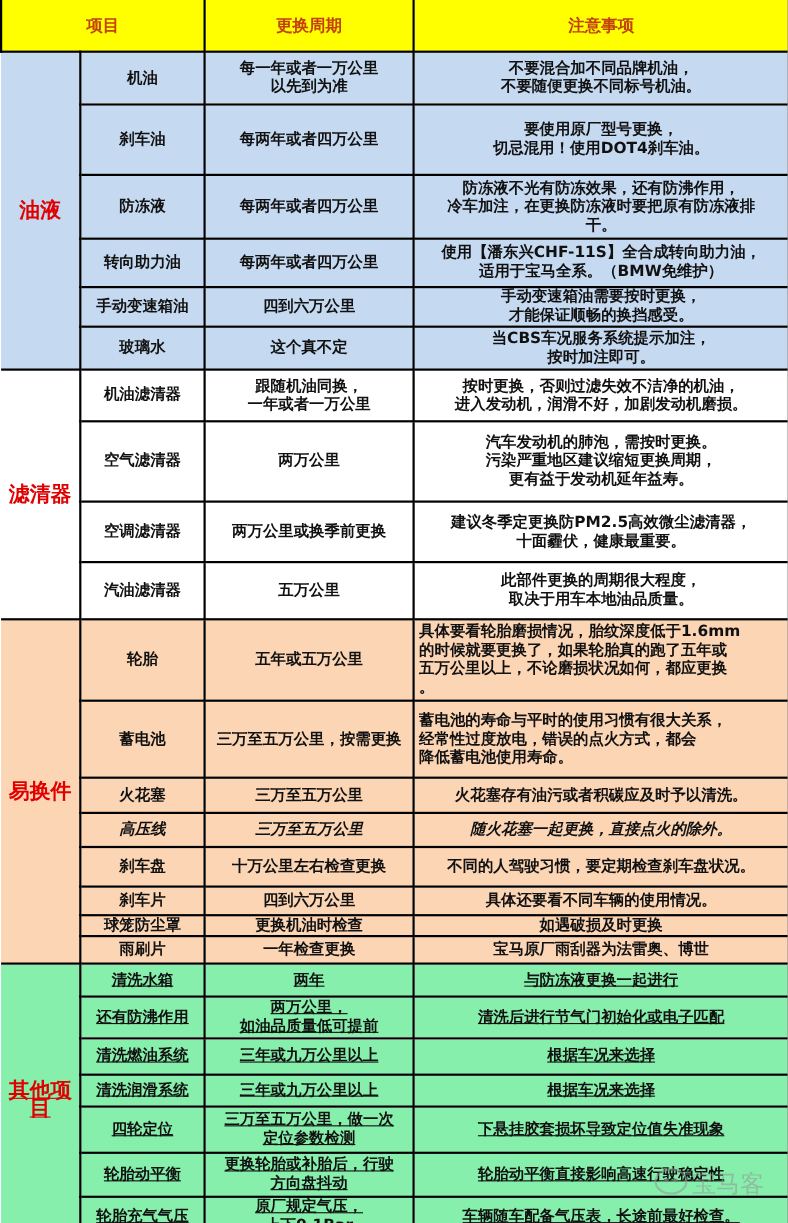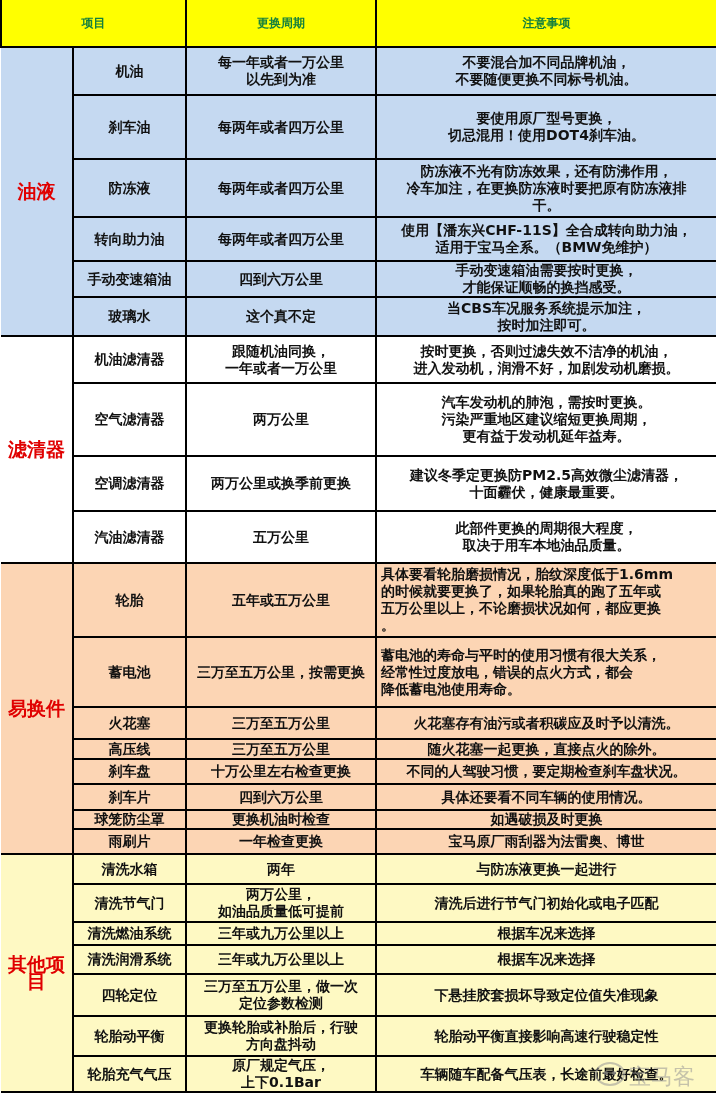--- a/index.html
+++ b/index.html
@@ -1,27 +1,27 @@
 <!DOCTYPE html>
 <html><head>
 <meta charset="utf-8">
 <style>
   html, body { margin: 0; padding: 0; background: #ffffff; }
   body { width: 716px; height: 1112px; overflow: hidden; position: relative;
          font-family: "DejaVu Sans", "Liberation Sans", sans-serif; }
   table.main { border-collapse: collapse; table-layout: fixed; width: 716px; position: absolute; left: 0; top: 0; }
   table.main td { border: 2px solid #000; text-align: center; vertical-align: middle; padding: 0 4px;
                   font-size: 14px; font-weight: bold; color: #111; line-height: 17px; overflow: hidden; }
-  table.main tr.hdr td { background: #ffff00; color: #15803d; font-size: 12px; border-top: none; }
+  table.main tr.hdr td { background: #ffff00; color: #c2410c; font-size: 15px; border-top: none; }
   table.main td.cat { color: #e00000; font-size: 19px; border-left: none; }
   td.note.left { text-align: left; }
   .sec-oil td { background: #c5d9f1; }
   .sec-filter td { background: #ffffff; }
   .sec-wear td { background: #fcd5b4; }
-  .sec-other td { background: #fef9c3; }
+  .sec-other td { background: #86efac; text-decoration: underline; }
   .line { display: block; white-space: nowrap; }
   .watermark { position: absolute; left: 595px; top: 1062px; font-size: 22px; color: rgba(150,150,150,0.55);
                font-weight: normal; pointer-events: none; display: flex; align-items: flex-start; gap: 4px; }
   .wm-icon { width: 26px; height: 20px; border: 2px solid rgba(150,150,150,0.55); border-radius: 50%;
              display: inline-block; position: relative; }
   .wm-icon::after { content: ""; position: absolute; width: 4px; height: 4px; background: rgba(150,150,150,0.6);
                     border-radius: 50%; left: 7px; top: 7px; box-shadow: 8px 0 0 rgba(150,150,150,0.6); }
 </style>
 </head>
 <body>
@@ -177,30 +177,30 @@
       </tr>
       <tr style="height: 32px;">
         <td>火花塞</td>
         <td>
           <span class="line">三万至五万公里</span>
         </td>
         <td class="note">
           <span class="line">火花塞存有油污或者积碳应及时予以清洗。</span>
         </td>
       </tr>
-      <tr style="height: 20px;">
+      <tr style="height: 31px; font-style: italic;">
         <td>高压线</td>
         <td>
           <span class="line">三万至五万公里</span>
         </td>
         <td class="note">
           <span class="line">随火花塞一起更换，直接点火的除外。</span>
         </td>
       </tr>
-      <tr style="height: 25px;">
+      <tr style="height: 36px;">
         <td>刹车盘</td>
         <td>
           <span class="line">十万公里左右检查更换</span>
         </td>
         <td class="note">
           <span class="line">不同的人驾驶习惯，要定期检查刹车盘状况。</span>
         </td>
       </tr>
       <tr style="height: 26px;">
         <td>刹车片</td>
@@ -235,30 +235,30 @@
         <td class="cat" rowspan="7">其他项目</td>
         <td>清洗水箱</td>
         <td>
           <span class="line">两年</span>
         </td>
         <td class="note">
           <span class="line">与防冻液更换一起进行</span>
         </td>
       </tr>
       <tr style="height: 38px;">
-        <td>清洗节气门</td>
+        <td>还有防沸作用</td>
         <td>
           <span class="line">两万公里，</span>
           <span class="line">如油品质量低可提前</span>
         </td>
         <td class="note">
           <span class="line">清洗后进行节气门初始化或电子匹配</span>
         </td>
       </tr>
-      <tr style="height: 23px;">
+      <tr style="height: 33px;">
         <td>清洗燃油系统</td>
         <td>
           <span class="line">三年或九万公里以上</span>
         </td>
         <td class="note">
           <span class="line">根据车况来选择</span>
         </td>
       </tr>
       <tr style="height: 29px;">
         <td>清洗润滑系统</td>

